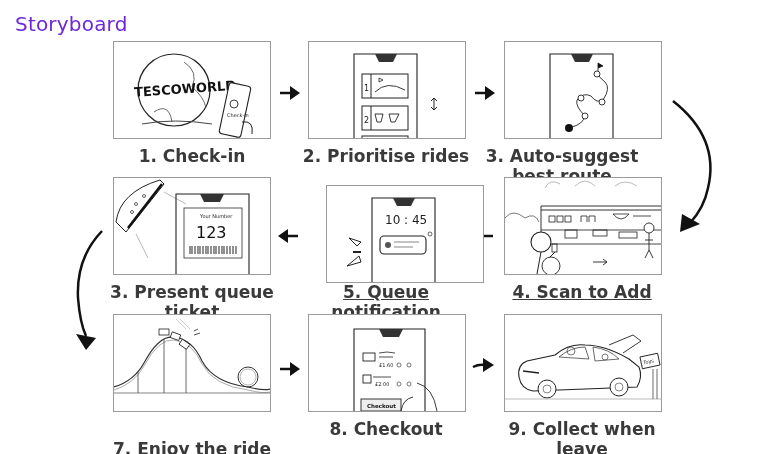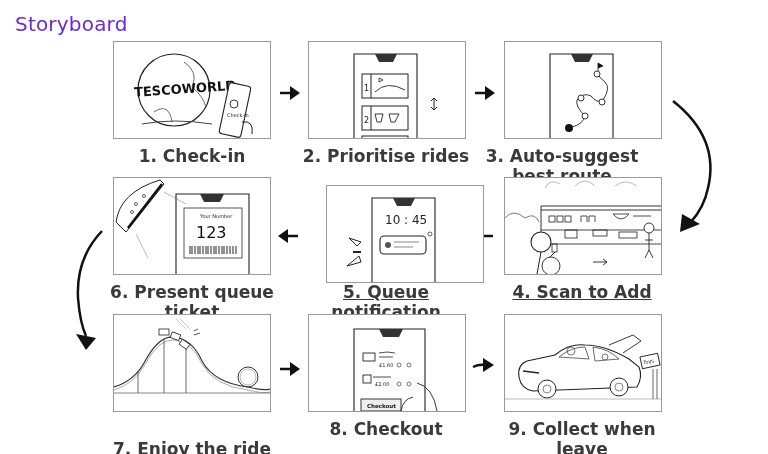--- a/index.html
+++ b/index.html
@@ -152,21 +152,21 @@
     <circle cx="18" cy="34" r="1.5" fill="none" stroke="#222" stroke-width="0.7"></circle>
     <path d="M50 14 L72 26 M22 56 L34 80" stroke="#888" stroke-width="0.6"></path>
     <path d="M62 96 V16 H135 V96" fill="none" stroke="#222" stroke-width="1.1"></path>
     <path d="M86 16 H110 L106 24 H90 Z" fill="#333"></path>
     <rect x="70" y="30" width="58" height="50" fill="#fff" stroke="#444" stroke-width="0.9"></rect>
     <text x="86" y="40" font-family="DejaVu Sans, sans-serif" font-size="5" fill="#222">Your Number</text>
     <text x="82" y="60" font-family="DejaVu Sans, sans-serif" font-size="16" fill="#111">123</text>
     <path d="M76 68 V76 M78 68 V76 M81 68 V76 M84 68 V76 M86 68 V76 M89 68 V76 M92 68 V76 M94 68 V76 M97 68 V76 M100 68 V76 M102 68 V76 M105 68 V76 M108 68 V76 M110 68 V76 M113 68 V76 M116 68 V76 M119 68 V76 M122 68 V76" stroke="#222" stroke-width="1"></path>
   </svg>
 </div>
-<div class="caption" style="left:92px;top:282px;">6. Present queue ticket</div>
+<div class="caption" style="left:92px;top:282px;">3. Present queue ticket</div>
 
 <div class="arrow" style="left:72px;top:228px;">
   <svg width="40" height="124" viewBox="0 0 40 124">
     <path d="M30 3 Q4 30 6 70 Q8 95 14 108" fill="none" stroke="#111" stroke-width="2.5"></path>
     <path d="M4 106 L24 110 L14 122 Z" fill="#111"></path>
   </svg>
 </div>
 
 <div class="frame" style="left:113px;top:314px;">
   <svg viewBox="0 0 156 96">

